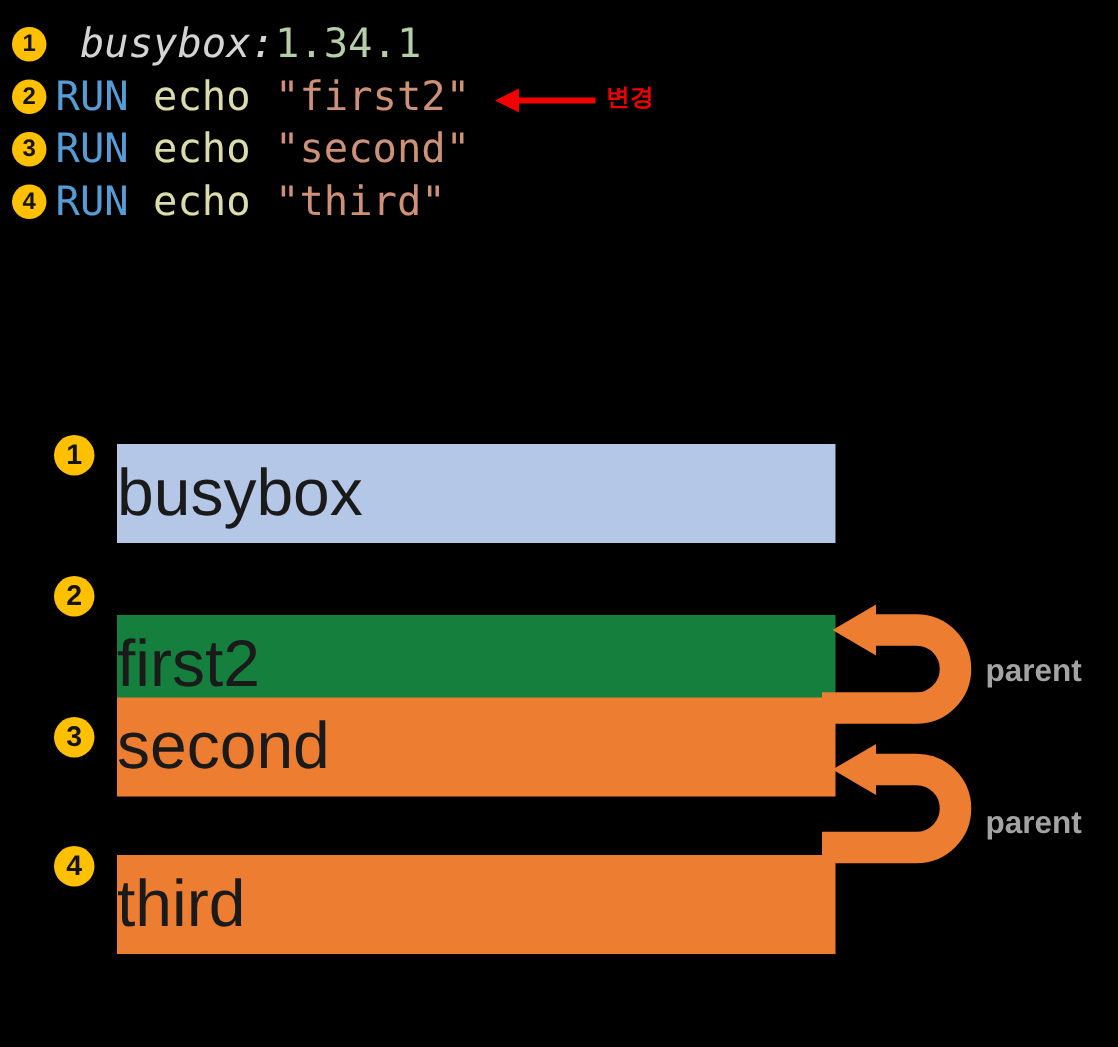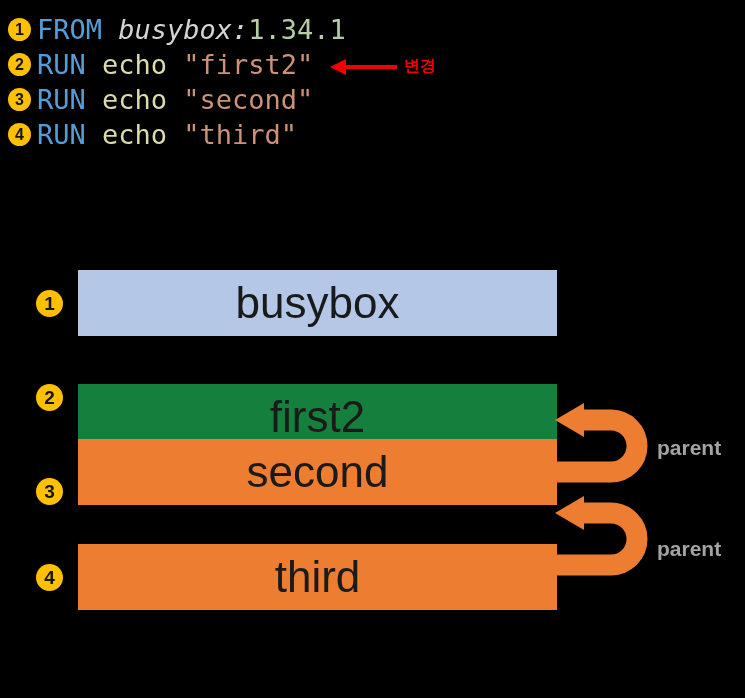--- a/index.html
+++ b/index.html
@@ -31,22 +31,22 @@
   .tok-str { color: #CE9178; }
 
   .change-label {
     position: absolute; left: 404px; top: 54px;
     color: #F20000; font-size: 16px; font-weight: 700; line-height: 24px;
   }
 
   
   .layer {
     position: absolute; left: 78px; width: 479px; height: 66px;
-    display: flex; align-items: center; justify-content: center;
-    color: #1a1a1a; font-size: 44px; line-height: 1;
+    display: flex; align-items: center; justify-content: flex-start;
+    color: #1a1a1a; font-size: 44px; line-height: 1; margin-top: 26px;
   }
   .layer-1 { top: 270px; background: #B4C7E7; }
   .layer-2 { top: 384px; background: #15803d; }
   .layer-3 { top: 439px; background: #ED7D31; }
   .layer-4 { top: 544px; background: #ED7D31; }
 
   .layer-badge {
     position: absolute; left: 36px; width: 27px; height: 27px;
     border-radius: 50%; background: #FFC000; color: #141414;
     display: flex; align-items: center; justify-content: center;
@@ -60,21 +60,20 @@
   }
   .pl1 { top: 437px; } .pl2 { top: 538px; }
 
   .overlay-svg { position: absolute; left: 0; top: 0; pointer-events: none; }
 </style>
 </head>
 <body>
 
 <div class="code-line cl1">
   <span class="badge">1</span>
-  <span class="tok-kw">FROM</span>
   <span class="tok-pl"> busybox:</span>
   <span class="tok-num">1.34.1</span>
 </div>
 <div class="code-line cl2">
   <span class="badge">2</span>
   <span class="tok-kw">RUN</span>
   <span class="tok-fn"> echo </span>
   <span class="tok-str">"first2"</span>
 </div>
 <div class="code-line cl3">

